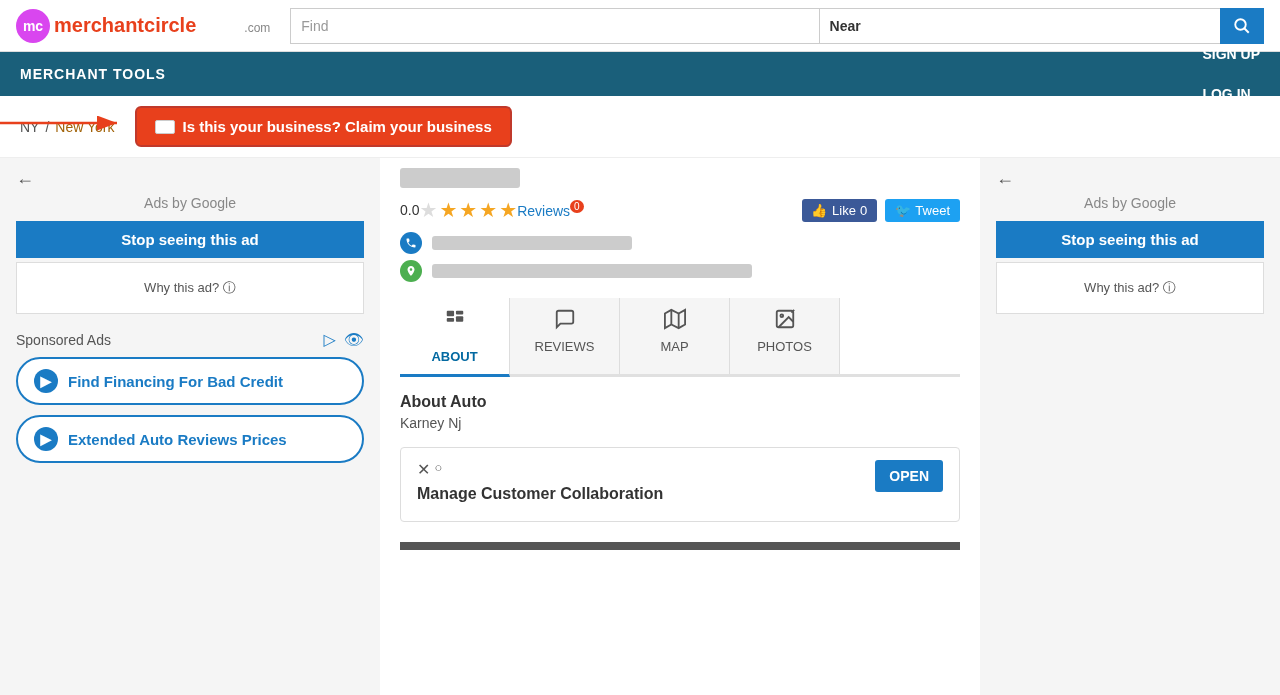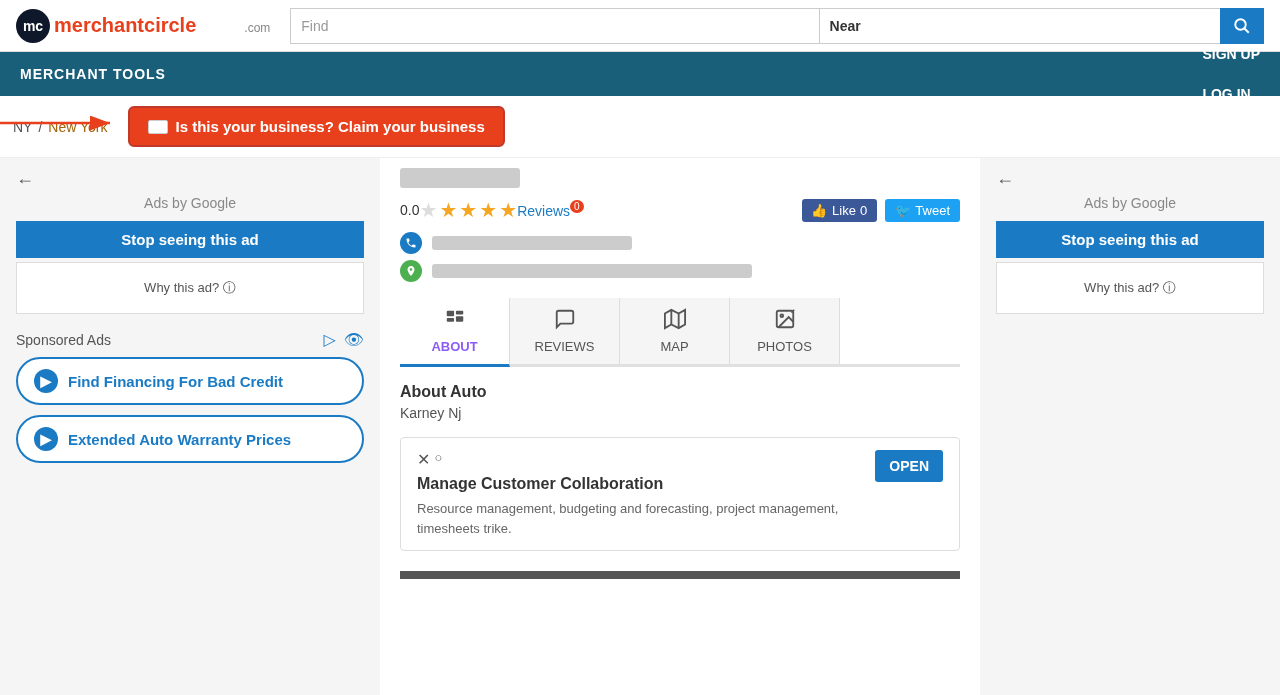--- a/index.html
+++ b/index.html
@@ -13,21 +13,21 @@
       padding: 8px 16px;
       border-bottom: 1px solid #ddd;
       height: 52px;
     }
     .logo-area {
       display: flex;
       align-items: center;
       margin-right: 20px;
     }
     .logo-mc {
-      background: #0f172a;
+      background: #d946ef;
       color: #fff;
       font-weight: bold;
       font-size: 14px;
       border-radius: 50%;
       width: 34px;
       height: 34px;
       display: flex;
       align-items: center;
       justify-content: center;
       margin-right: 4px;
@@ -119,21 +119,21 @@
       color: #fff;
       font-weight: bold;
       font-size: 14px;
       cursor: pointer;
       text-decoration: none;
     }
 
     
     .breadcrumb-bar {
       background: #fff;
-      padding: 10px 13px;
+      padding: 10px 20px;
       font-size: 14px;
       color: #555;
       display: flex;
       align-items: center;
       position: relative;
       border-bottom: 1px solid #eee;
     }
     .breadcrumb-bar a {
       color: #a16207;
       text-decoration: none;
@@ -310,22 +310,23 @@
       background: #fff;
       border-bottom: 3px solid #1a7bc4;
       margin-bottom: -3px;
     }
     .tab-icon {
       font-size: 20px;
       color: #555;
       margin-bottom: 4px;
     }
     .tab.active .tab-label {
-      color: #8b5cf6;
-      font-weight: bold;
+      color: #0369a1;
+      font-weight: bold;
+      margin-top: 10px;
     }
     .tab-label {
       font-size: 13px;
       color: #555;
     }
 
     
     .about-section {
       margin-top: 16px;
     }
@@ -535,21 +536,21 @@
           <span>▷</span>
           <span>👁</span>
         </div>
       </div>
       <button class="sponsored-btn">
         <div class="btn-arrow">▶</div>
         <span>Find Financing For Bad Credit</span>
       </button>
       <button class="sponsored-btn">
         <div class="btn-arrow">▶</div>
-        <span>Extended Auto Warranty Prices</span>
+        <span>Extended Auto Reviews Prices</span>
       </button>
     </div>
   </div>
 
   <div class="center-content">
 
     <div class="business-name-blur"></div>
 
     <div class="rating-row">
       <span class="rating-score">0.0</span>
@@ -641,21 +642,20 @@
       <div class="about-title">About Auto</div>
       <div class="about-subtitle">Karney Nj</div>
 
       <div class="ad-card">
         <div class="ad-card-content">
           <div class="ad-close-row">
             <span class="ad-close-x">✕</span>
             <span>○</span>
           </div>
           <h3>Manage Customer Collaboration</h3>
-          <p>Resource management, budgeting and forecasting, project management, timesheets trike.</p>
         </div>
         <button class="ad-open-btn">OPEN</button>
       </div>
 
       <div class="progress-bar"></div>
     </div>
   </div>
 
   <div class="right-ads">
     <div class="back-arrow">←</div>

